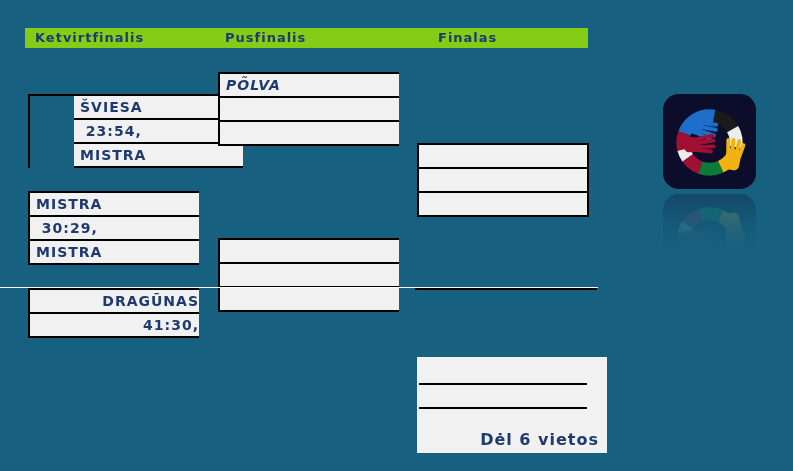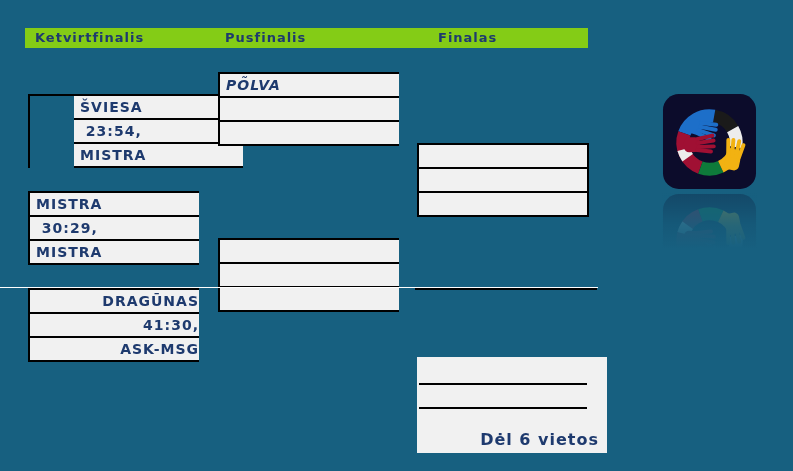--- a/index.html
+++ b/index.html
@@ -84,21 +84,20 @@
 
   <div class="block qf qf2">
     <div class="row">MISTRA</div>
     <div class="row"> 30:29,</div>
     <div class="row">MISTRA</div>
   </div>
 
   <div class="block qf qf3">
     <div class="row">DRAGŪNAS</div>
     <div class="row"> 41:30,</div>
-    <div class="row">ASK-MSG</div>
   </div>
 
   <div class="block sf sf1">
     <div class="row">PÕLVA</div>
     <div class="row"></div>
     <div class="row"></div>
   </div>
 
   <div class="block sf sf2">
     <div class="row"></div>

